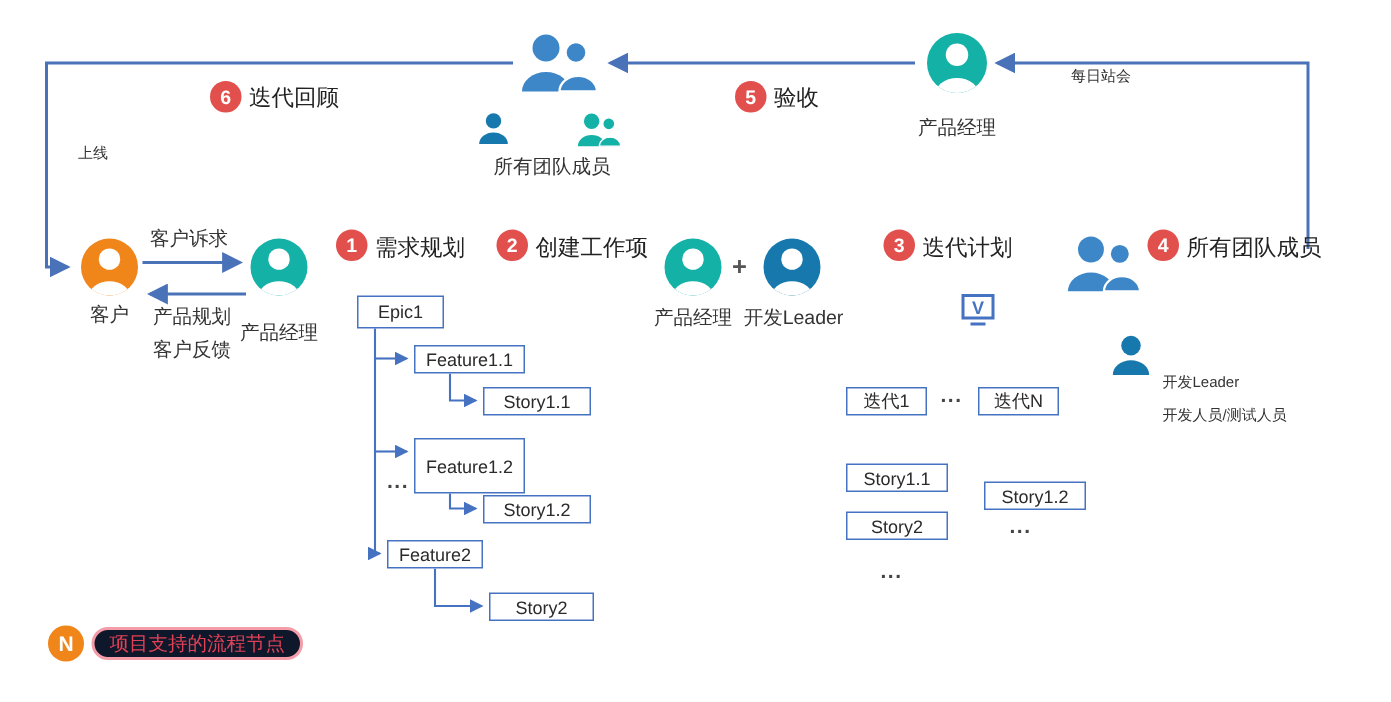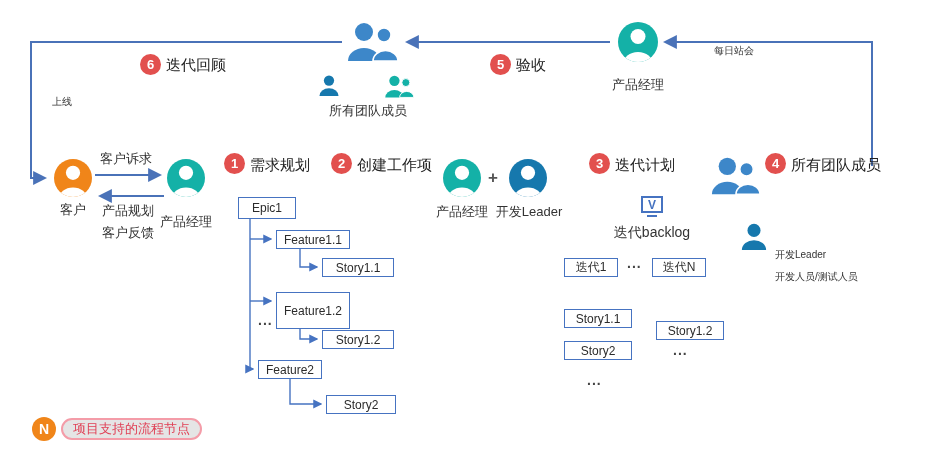--- a/index.html
+++ b/index.html
@@ -27,21 +27,21 @@
   .fill-teal{fill:var(--teal)}
   .fill-darkblue{fill:var(--darkblue)}
   .flow{stroke:var(--arrow);stroke-width:2;fill:none}
   .tree{stroke:var(--boxline);stroke-width:1.4;fill:none}
   #arrowhead-main path{fill:var(--arrow)}
   #arrowhead-tree path{fill:var(--boxline)}
   .vbox{border:2px solid var(--boxline);color:var(--boxline);font-weight:bold;font-size:12px;
         display:flex;align-items:center;justify-content:center;background:#fff}
   .vstand{background:var(--boxline)}
   .pill{display:flex;align-items:center;height:22px;border:2px solid var(--pillborder);
-        border-radius:12px;background:#e5e5e5;color:var(--pilltext);font-size:13px;padding:0 10px;white-space:nowrap}
+        border-radius:12px;background:#0f172a;color:var(--pilltext);font-size:13px;padding:0 10px;white-space:nowrap}
   .ncircle{width:24px;height:24px;border-radius:50%;background:var(--orange);color:#fff;font-weight:bold;
            font-size:14px;display:flex;align-items:center;justify-content:center}
 </style>
 </head>
 <body>
 
 <div class="canvas">
 
   <svg class="overlay" width="927" height="468" viewBox="0 0 927 468">
     <defs>
@@ -160,21 +160,20 @@
         <path d="M5 42 a15 12 0 0 1 30 0 z" fill="#fff"></path>
       </svg>
   </div>
   <div class="abs name-label" style="left:494px;top:203px;width:70px">开发Leader</div>
 
   <div class="abs badge" style="left:589px;top:153px">3</div>
   <div class="abs step-label" style="left:615px;top:156px">迭代计划</div>
 
   <div class="abs vbox" style="left:641px;top:196px;width:22px;height:17px">V</div>
   <div class="abs vstand" style="left:647px;top:215px;width:10px;height:2px"></div>
-  <div class="abs name-label" style="left:602px;top:224px;width:100px;font-size:14px">迭代backlog</div>
 
   <div class="abs" style="left:710px;top:154px">
     <svg width="50" height="42" viewBox="0 0 52 42">
       <g class="fill-blue">
         <circle cx="18" cy="12" r="9"></circle>
         <path d="M2 41 a16 13 0 0 1 32 0 z"></path>
       </g>
       <g class="fill-blue" stroke="#fff" stroke-width="1.6">
         <circle cx="38" cy="15" r="7"></circle>
         <path d="M27 41 a12.5 10.5 0 0 1 25 0 z"></path>

